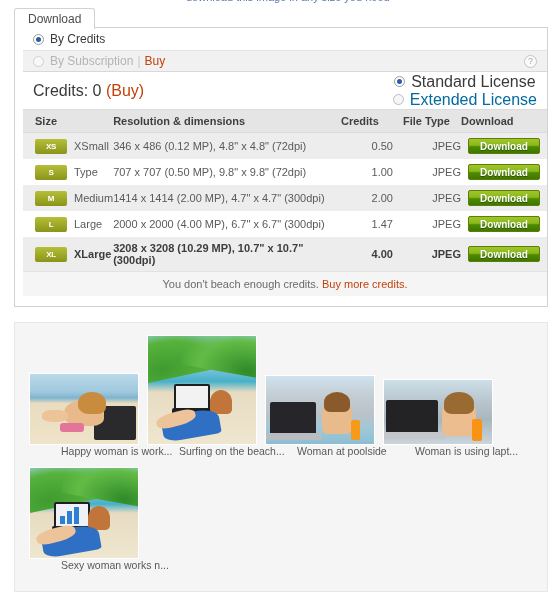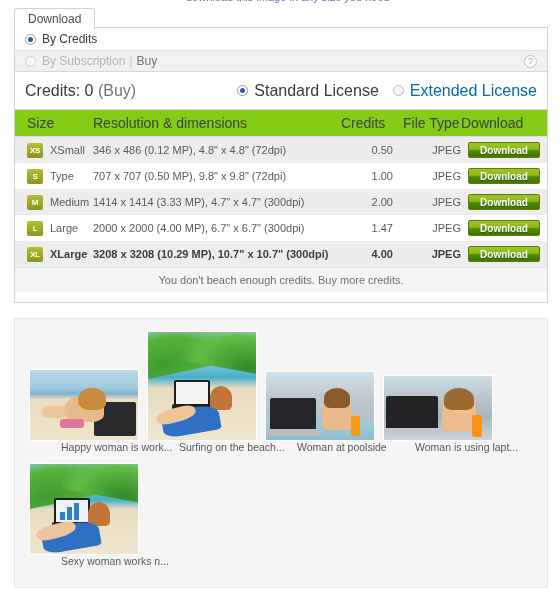--- a/index.html
+++ b/index.html
@@ -48,20 +48,21 @@
     line-height: 14px;
   }
 
   
   .panel {
     margin: 0 12px 0 14px;
     border: 1px solid #d2d2d2;
     background: #ffffff;
     position: relative;
     top: -1px;
+    padding-left: 8px;
   }
 
   .opt-row {
     display: flex;
     align-items: center;
     padding: 0 10px;
     height: 22px;
     font-size: 12px;
   }
   .opt-row.credits-opt { color: #3a3a3a; }
@@ -90,21 +91,21 @@
     position: absolute;
     left: 2px; top: 2px;
     width: 5px; height: 5px;
     border-radius: 50%;
     background: #2b5ca8;
   }
   .radio.off-dim { border-color: #d0d0d0; background: #f8f8f8; }
   .radio.off { border-color: #bdbdbd; background: #f6f6f6; }
 
   .sep { color: #c9c9c9; margin: 0 4px; }
-  a.lnk { color: #737373; text-decoration: none; }
+  a.lnk { color: #c2410c; text-decoration: none; }
 
   .help-icon {
     width: 13px; height: 13px;
     border-radius: 50%;
     border: 1px solid #c4c4c4;
     background: #fbfbfb;
     color: #a8a8a8;
     font-size: 9px;
     line-height: 11px;
     text-align: center;
@@ -115,38 +116,38 @@
   .credbar {
     display: flex;
     align-items: center;
     justify-content: space-between;
     height: 38px;
     padding: 0 10px;
     border-bottom: 1px solid #dcdcdc;
     font-size: 16px;
     color: #3a3a3a;
   }
-  .license-group { display: flex; align-items: center; }
+  .license-group { display: flex; align-items: center; flex-direction: column; }
   .license-group .lic { display: flex; align-items: center; margin-left: 14px; }
   .license-group .lic.dim { color: #0369a1; }
 
   
   table.sizes {
     width: 100%;
     border-collapse: collapse;
     font-size: 11px;
   }
   table.sizes th {
     text-align: left;
-    font-weight: normal;
+    font-weight: bold;
     color: #3f3f3f;
-    font-size: 14px;
+    font-size: 11px;
     padding: 5px 0 5px 0;
     border-bottom: 1px solid #dcdcdc;
-    background: #84cc16;
+    background: #e5e5e5;
   }
   table.sizes td {
     padding: 5px 0;
     color: #5a5a5a;
     vertical-align: middle;
   }
   tr.alt td { background: #ededed; }
   tr.boldrow td { font-weight: bold; color: #3d3d3d; }
 
   .c-size   { width: 78px;  padding-left: 12px !important; }
@@ -155,21 +156,21 @@
   .c-type   { width: 58px;  text-align: right; }
   .c-dl     { width: 86px;  text-align: center; }
 
   th.c-cred { text-align: right; padding-right: 10px; }
   th.c-type { text-align: center; }
   th.c-dl   { text-align: center; }
   th.c-size { padding-left: 12px; }
 
   .sizecell { display: flex; align-items: center; }
   .badge {
-    width: 16px; height: 15px;
+    width: 32px; height: 15px;
     border-radius: 2px;
     background: linear-gradient(#b6bf38, #8a9419);
     color: #ffffff;
     font-size: 8px;
     font-weight: bold;
     line-height: 15px;
     text-align: center;
     margin-right: 7px;
     flex: none;
     letter-spacing: -0.3px;
@@ -324,21 +325,21 @@
           <td class="c-type">JPEG</td>
           <td class="c-dl"><span class="dlbtn">Download</span></td>
         </tr>
         <tr class="alt">
           <td class="c-size">
             <span class="sizecell">
               <span class="badge">M</span>
               <span>Medium</span>
             </span>
           </td>
-          <td class="c-res">1414 x 1414 (3.33 MP), 4.7" x 4.7" (300dpi)</td>
+          <td class="c-res">1414 x 1414 (2.00 MP), 4.7" x 4.7" (300dpi)</td>
           <td class="c-cred">2.00</td>
           <td class="c-type">JPEG</td>
           <td class="c-dl"><span class="dlbtn">Download</span></td>
         </tr>
         <tr>
           <td class="c-size">
             <span class="sizecell">
               <span class="badge">L</span>
               <span>Large</span>
             </span>

